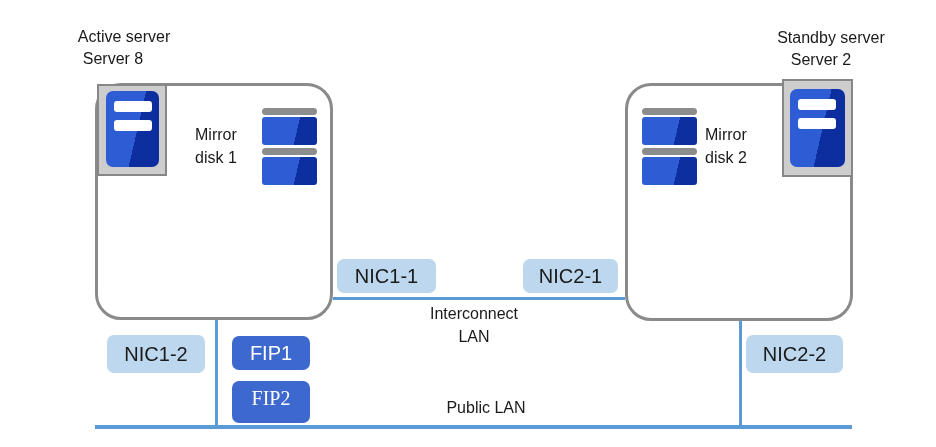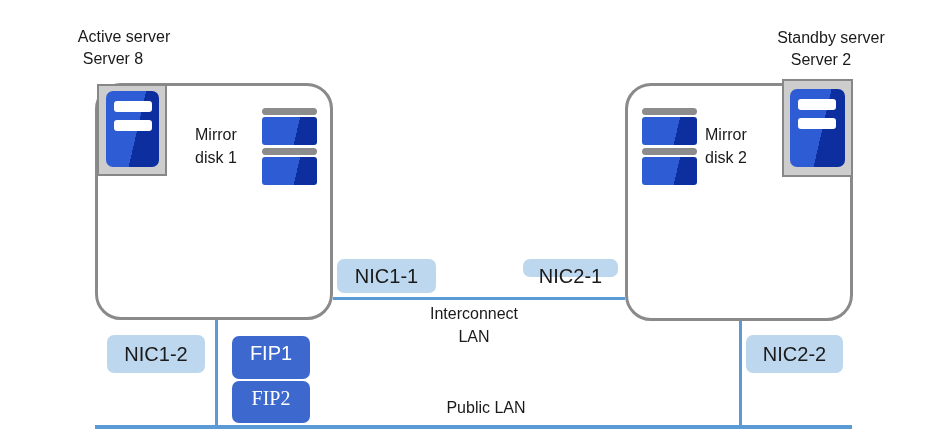--- a/index.html
+++ b/index.html
@@ -22,24 +22,24 @@
   .public-line { left:95px; top:425px; width:757px; height:4px; }
   .vline { position:absolute; background:#5B9BD5; width:3px; }
   .v1 { left:215px; top:320px; height:107px; }
   .v2 { left:739px; top:321px; height:106px; }
 
   
   .badge { position:absolute; border-radius:7px; text-align:center; font-size:20px; }
   .badge.light { background:#BDD7EE; color:#1a1a1a; }
   .badge.dark  { background:#3D68CE; color:#ffffff; }
   .nic11 { left:337px; top:259px; width:99px; height:34px; line-height:34px; }
-  .nic21 { left:523px; top:259px; width:95px; height:18px; line-height:34px; }
+  .nic21 { left:523px; top:259px; width:95px; height:34px; line-height:34px; }
   .nic12 { left:107px; top:335px; width:98px; height:38px; line-height:38px; }
   .nic22 { left:746px; top:335px; width:97px; height:38px; line-height:38px;text-align:center; }
-  .fip1  { left:232px; top:336px; width:78px; height:43px; line-height:34px; }
+  .fip1  { left:232px; top:336px; width:78px; height:34px; line-height:34px; }
   .fip2  { left:232px; top:381px; width:78px; height:42px; line-height:34px;font-family:Liberation Serif, serif; }
 
   
   .server-icon { position:absolute; background:#cdcdcd; border:2px solid #878787; z-index:3; }
   .icon1 { left:97px;  top:84px; width:66px; height:88px; }
   .icon2 { left:782px; top:79px; width:67px; height:94px; }
   .server-icon-body { position:absolute; border-radius:7px;
     background:linear-gradient(103deg, #2E5CD4 0 57%, #0C2E9E 57%); }
   .icon1 .server-icon-body { left:7px; top:5px; width:53px; height:76px; }
   .icon2 .server-icon-body { left:6px; top:8px; width:55px; height:78px; }

